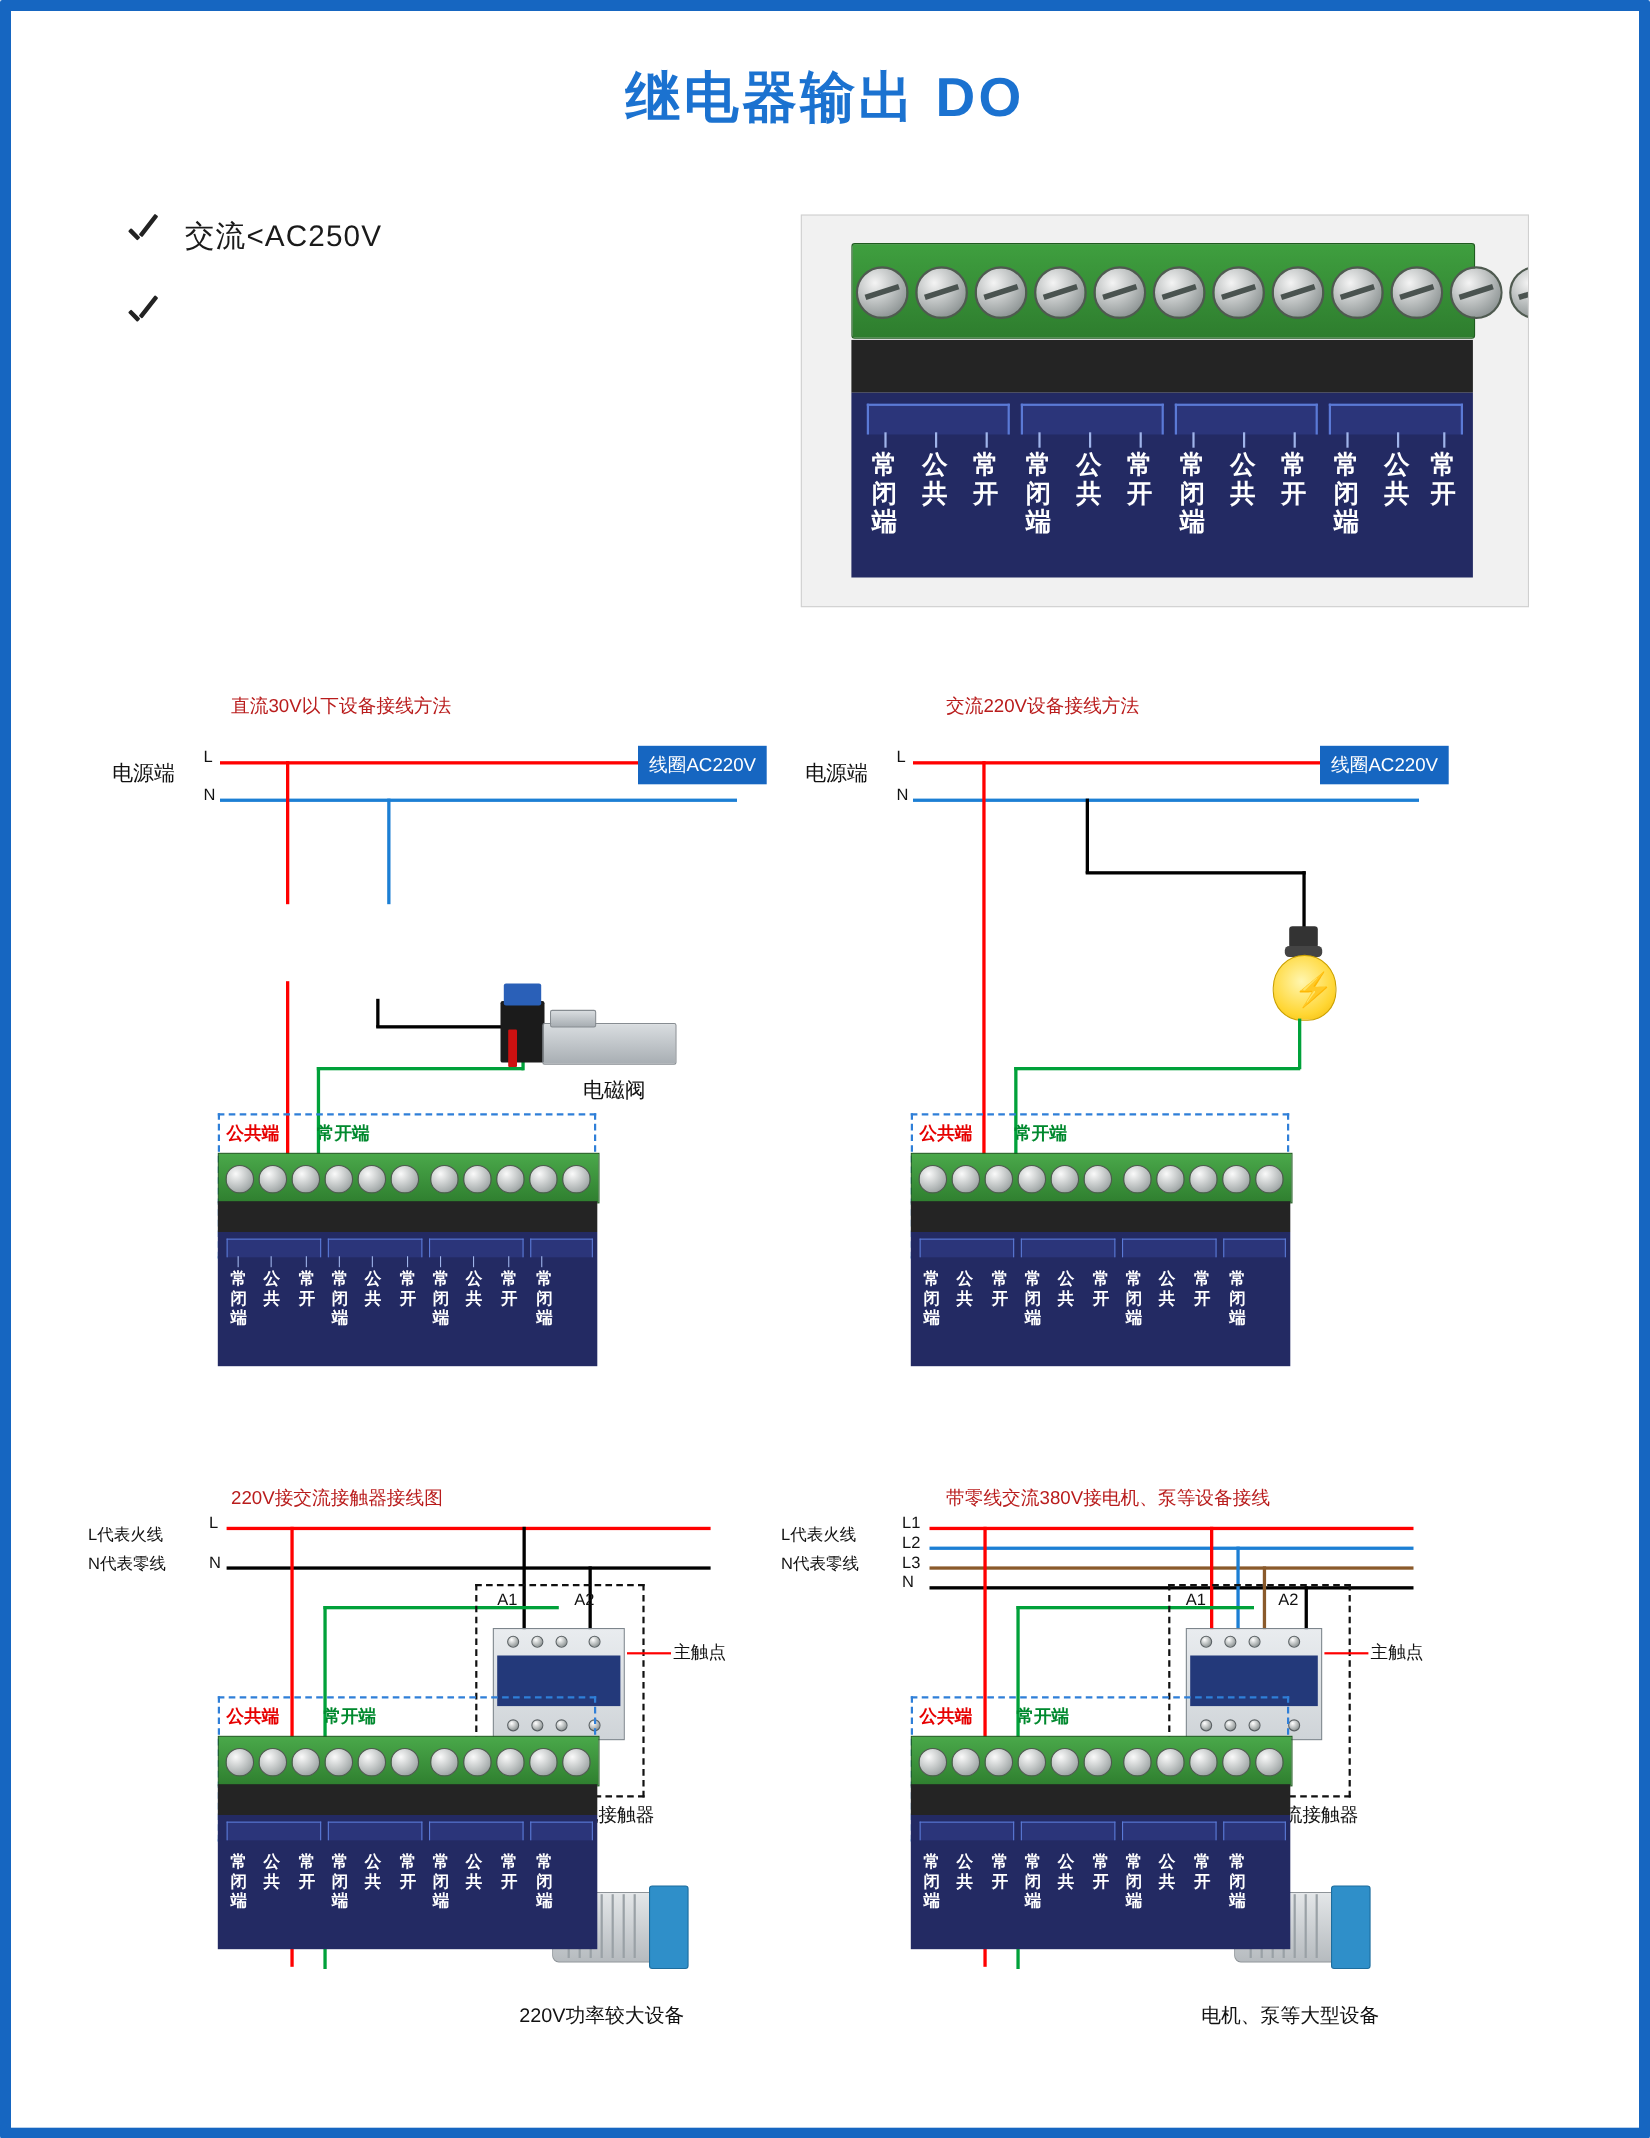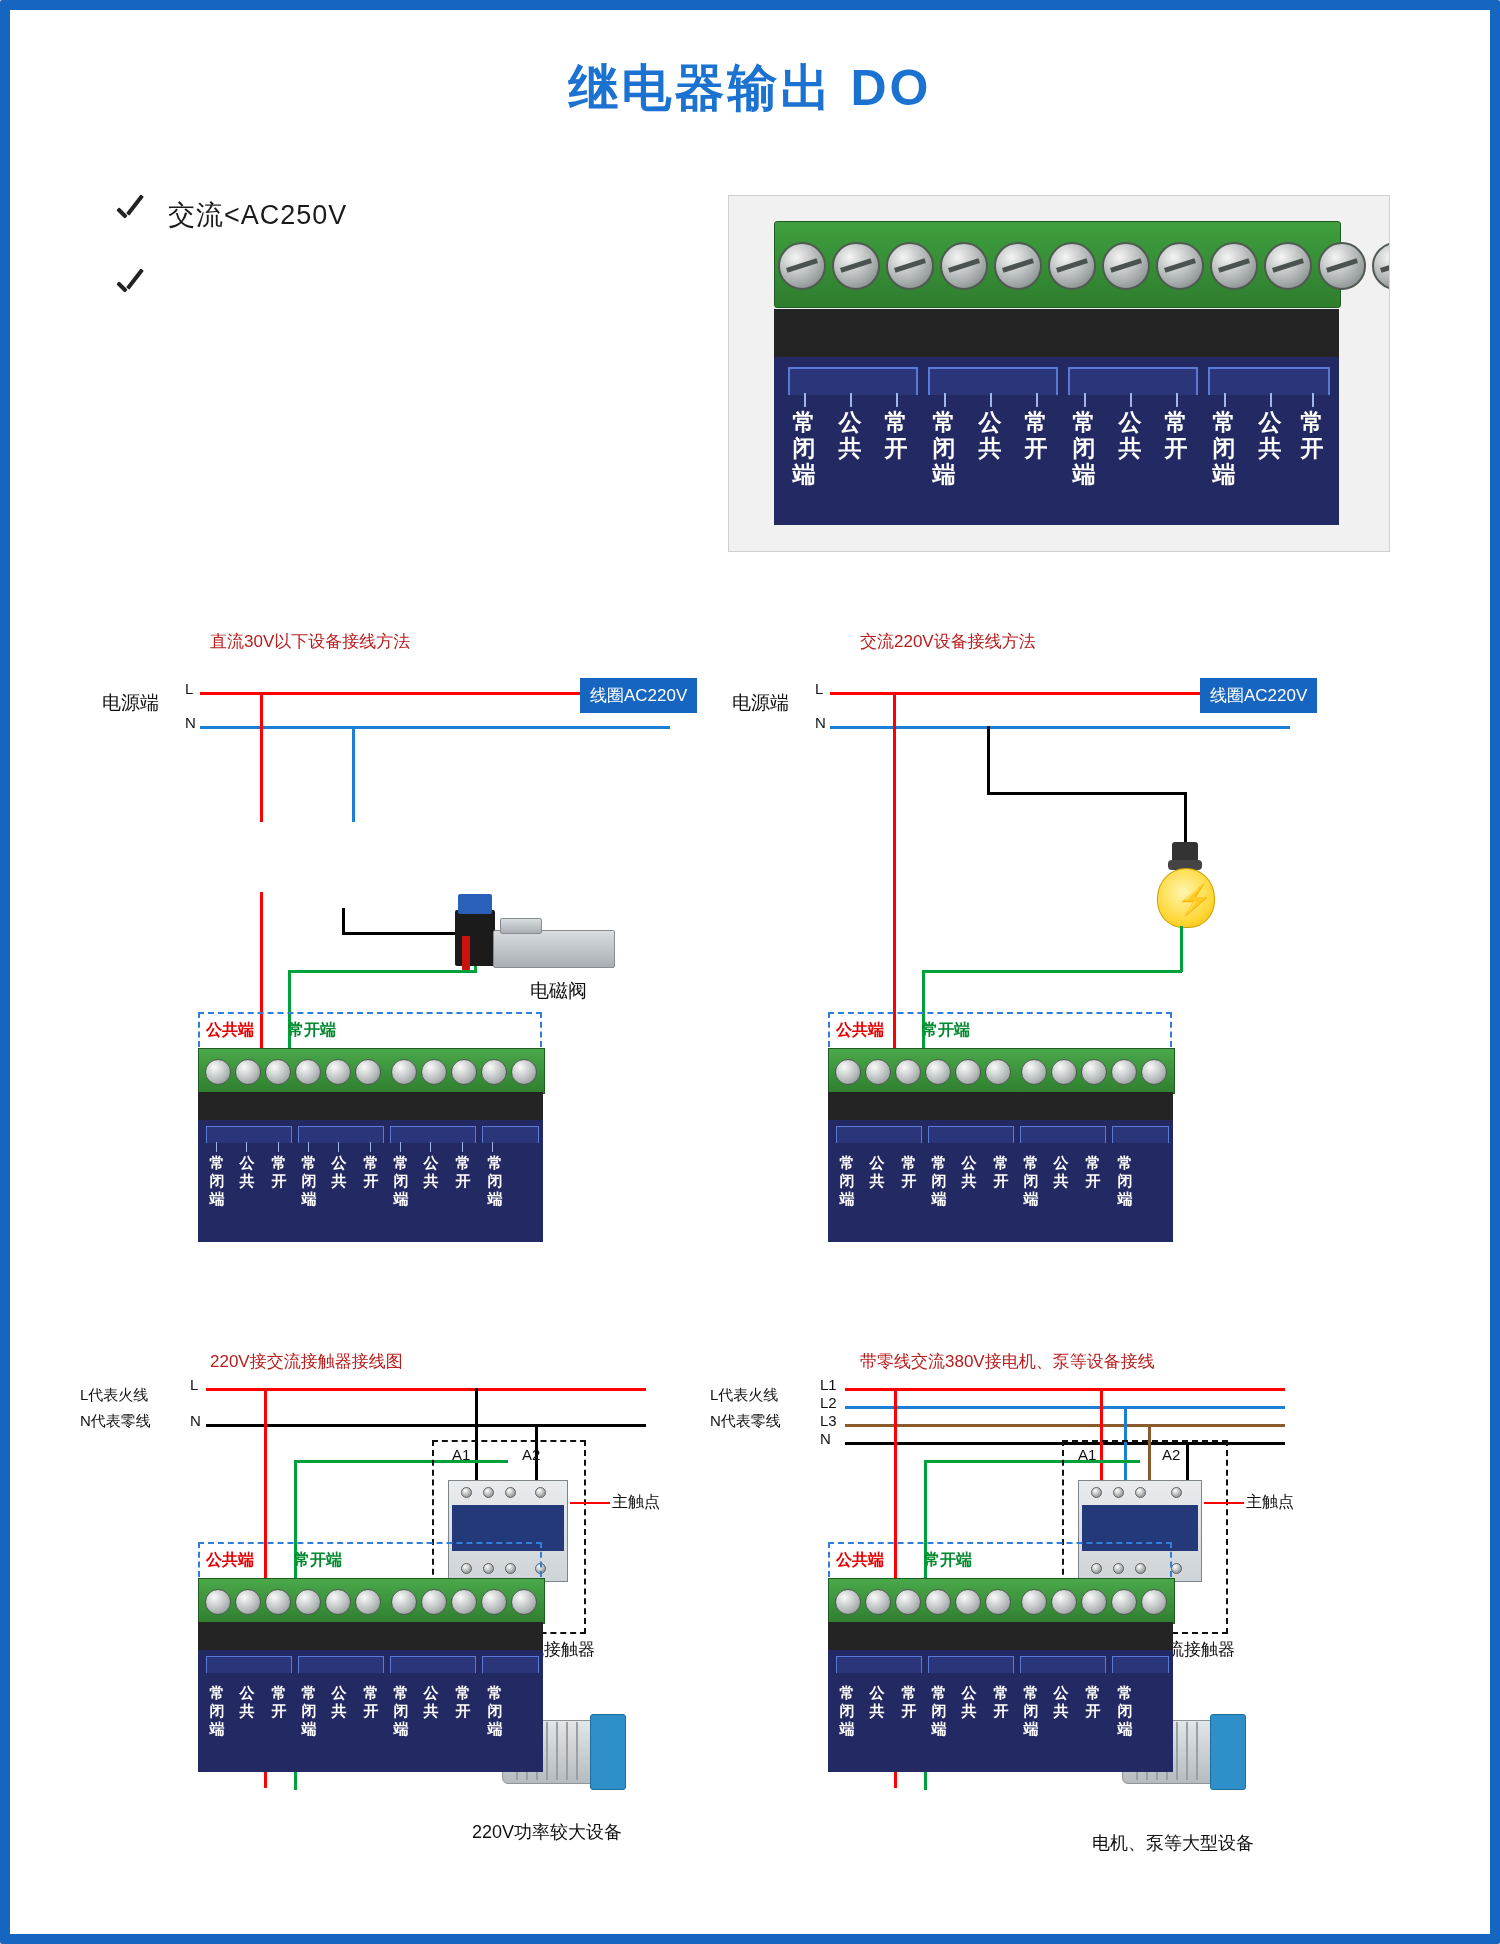--- a/index.html
+++ b/index.html
@@ -735,21 +735,21 @@
       <div class="mcap" style="left:118px; top:12px; width:34px; height:74px;"></div>
       <div class="mshaft" style="left:2px; top:44px; width:34px; height:12px;"></div>
       <div class="fin" style="left:44px; top:20px; height:58px;"></div>
       <div class="fin" style="left:54px; top:20px; height:58px;"></div>
       <div class="fin" style="left:64px; top:20px; height:58px;"></div>
       <div class="fin" style="left:74px; top:20px; height:58px;"></div>
       <div class="fin" style="left:84px; top:20px; height:58px;"></div>
       <div class="fin" style="left:94px; top:20px; height:58px;"></div>
       <div class="fin" style="left:104px; top:20px; height:58px;"></div>
     </div>
-    <div class="caption" style="left:382px; top:481px; font-size:18px;">电机、泵等大型设备</div>
+    <div class="caption" style="left:382px; top:470px; font-size:18px;">电机、泵等大型设备</div>
 
     <div class="dashed-blue" style="left:118px; top:192px; width:340px; height:128px;"></div>
     <div class="red-text" style="left:126px; top:200px;">公共端</div>
     <div class="green-text" style="left:214px; top:200px;">常开端</div>
 
     <div class="module" style="left:118px; top:228px; width:345px; height:200px;">
       <div class="gstrip" style="width:345px; height:44px;">
         <div class="gscrew" style="width:24px;height:24px;margin:10px 2px 0 6px;"></div>
         <div class="gscrew" style="width:24px;height:24px;margin:10px 2px 0 2px;"></div>
         <div class="gscrew" style="width:24px;height:24px;margin:10px 2px 0 2px;"></div>

